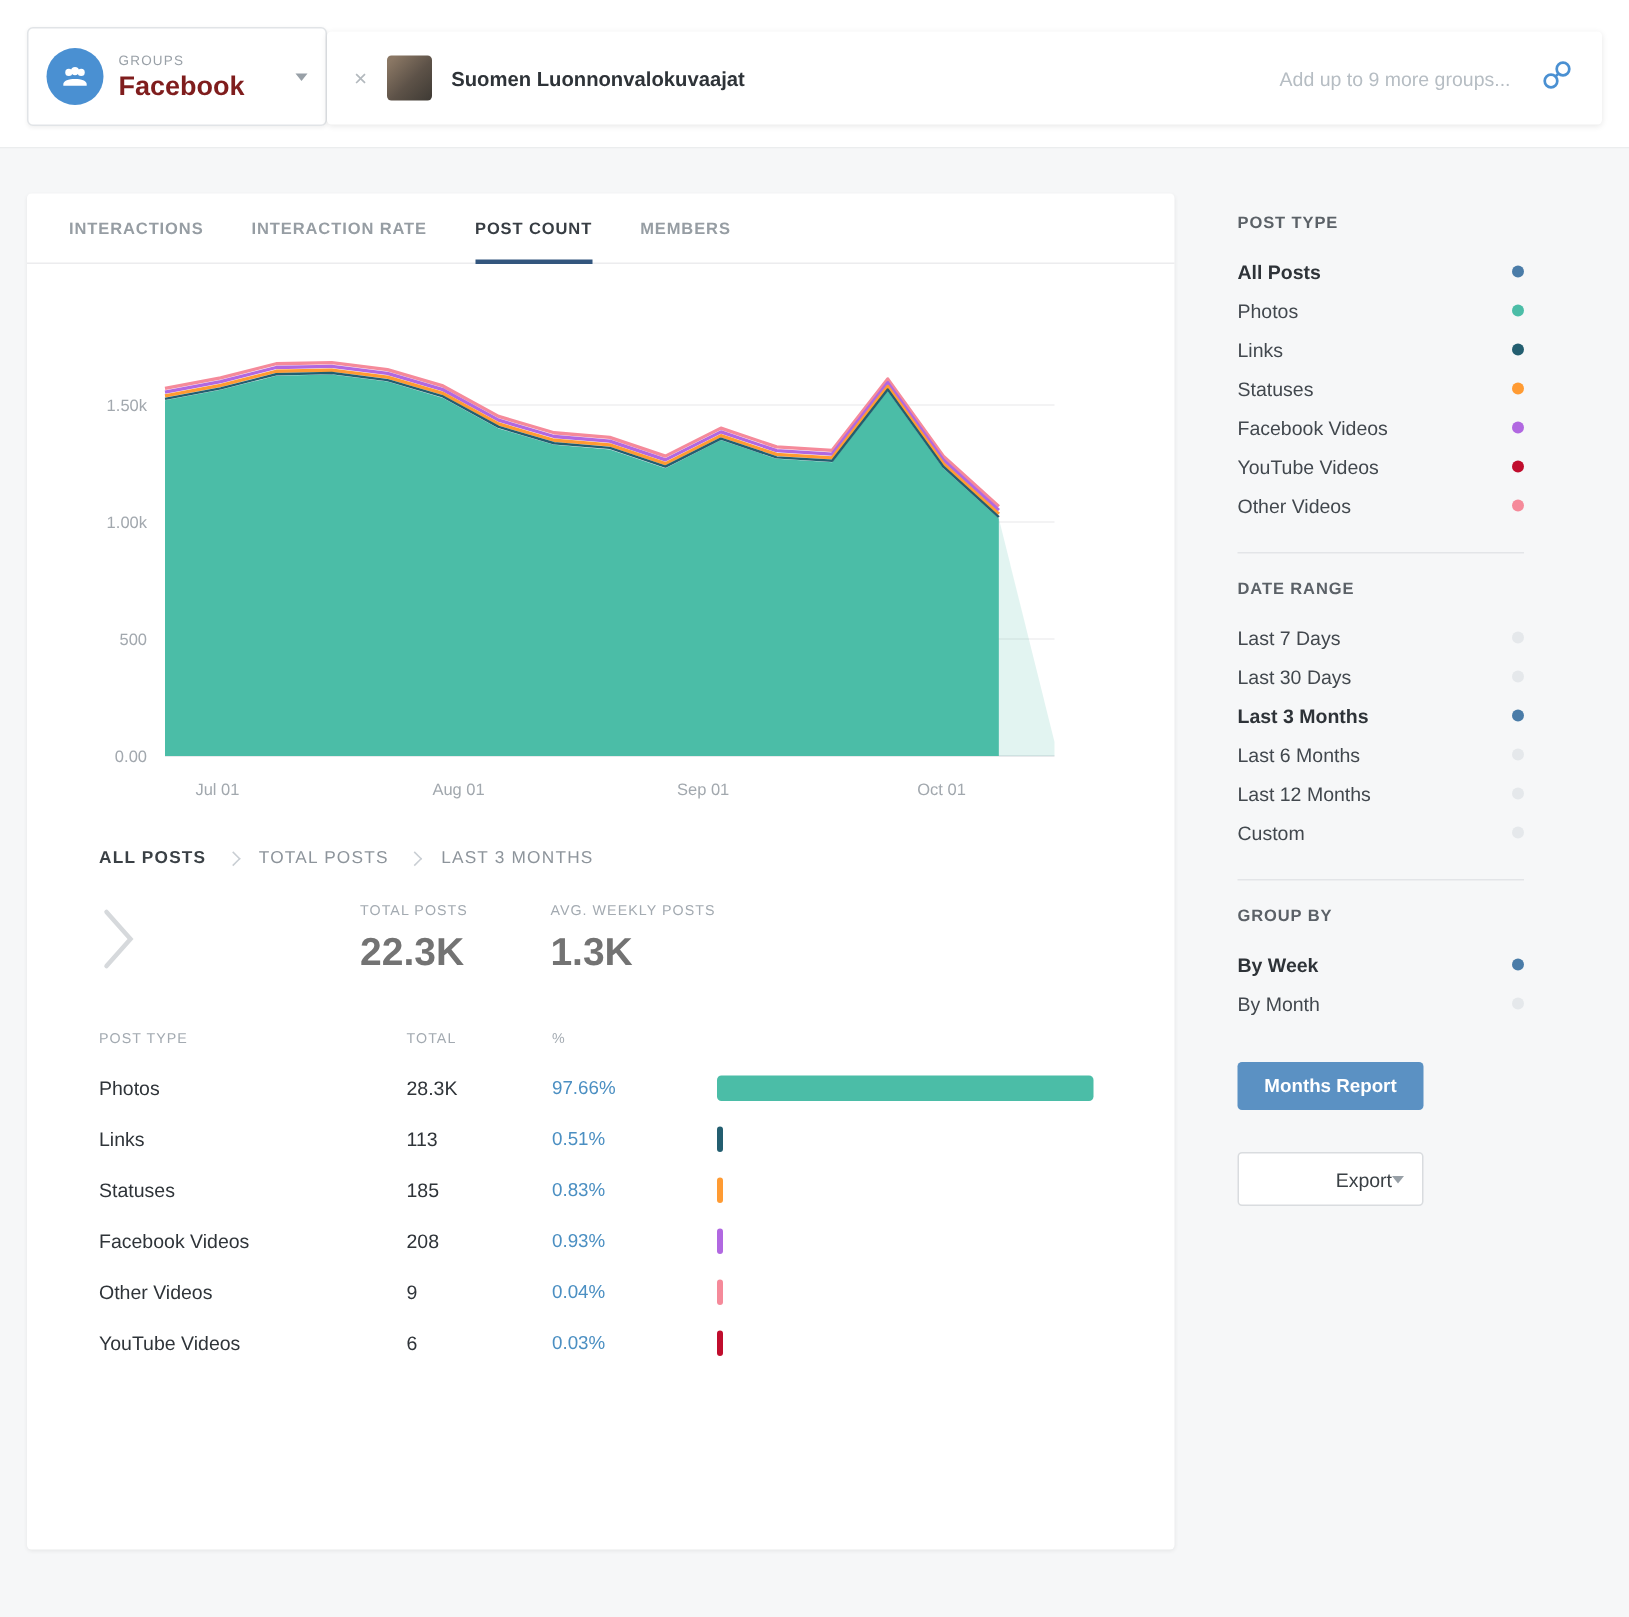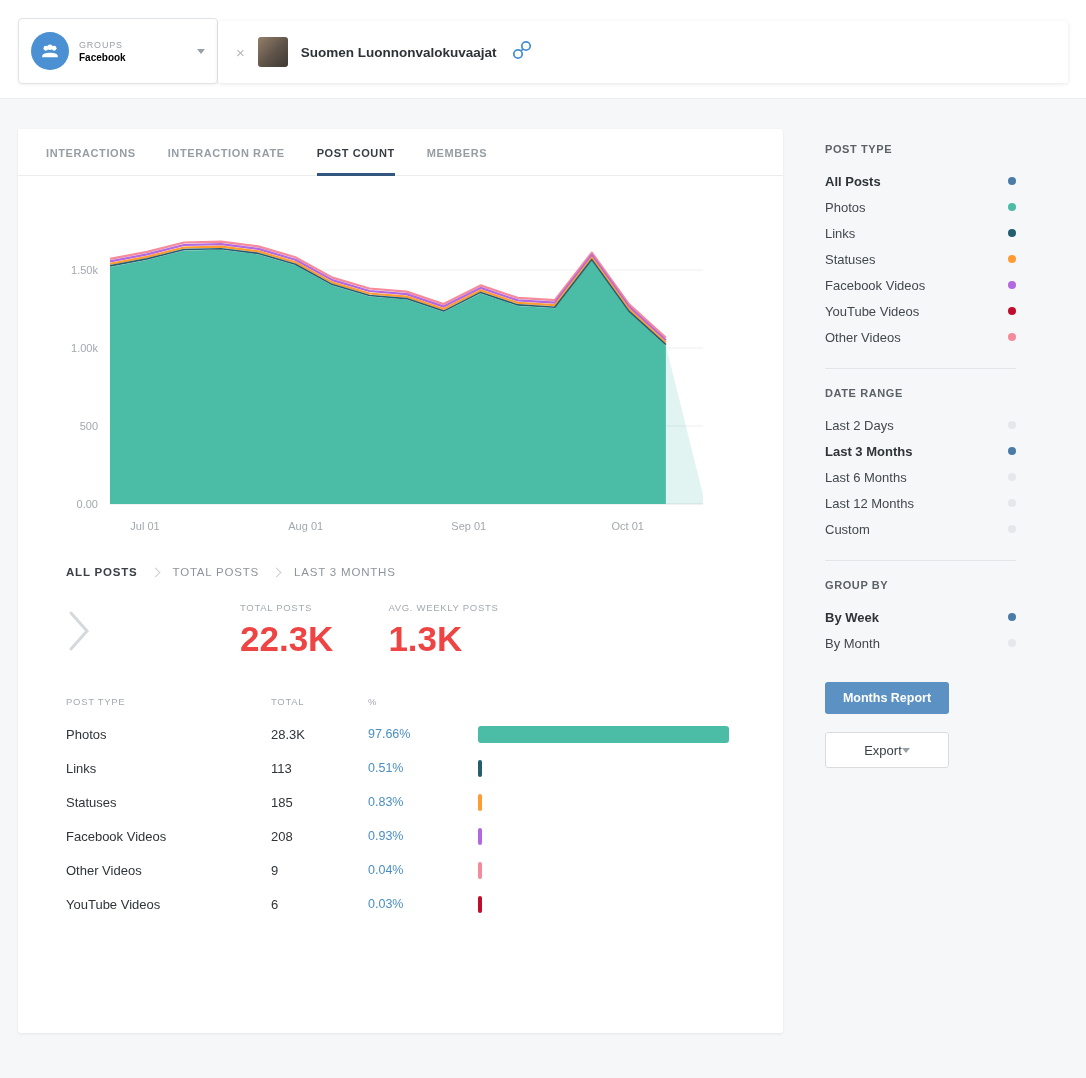--- a/index.html
+++ b/index.html
@@ -29,21 +29,21 @@
     display: flex; align-items: center;
     padding: 0 12px; gap: 10px;
     cursor: pointer;
   }
   .groups-icon {
     width: 38px; height: 38px; border-radius: 50%;
     background: #4a90d2; flex: 0 0 38px;
     display: flex; align-items: center; justify-content: center;
   }
   .gs-label { font-size: 9px; letter-spacing: .8px; color: #9aa1a8; text-transform: uppercase; }
-  .gs-value { font-size: 10px; font-weight: 700; color: #000000; margin-top: 2px; text-align: center; }
+  .gs-value { font-size: 18px; font-weight: 700; color: #7f1d1d; margin-top: 2px; text-align: center; }
   .caret {
     width: 0; height: 0;
     border-left: 4px solid transparent; border-right: 4px solid transparent;
     border-top: 5px solid #98a0a7;
   }
   .group-selector .caret { margin-left: auto; }
 
   .group-strip {
     flex: 1; height: 62px; margin-top: 3px;
     background: #fff; border-radius: 3px;
@@ -99,21 +99,21 @@
     width: 7px; height: 7px; margin: 0 14px;
     border-top: 1.5px solid #c9ced3; border-right: 1.5px solid #c9ced3;
     transform: rotate(45deg);
   }
 
   
   .stats-row { margin: 24px 0 0 48px; display: flex; align-items: center; }
   .big-chevron { margin-right: 148px; cursor: pointer; }
   .stat + .stat { margin-left: 55px; }
   .stat-label { font-size: 9.5px; letter-spacing: .7px; color: #a3aab1; text-transform: uppercase; }
-  .stat-value { font-size: 35px; font-weight: 700; color: #ef4444; margin-top: 6px; }
+  .stat-value { font-size: 26px; font-weight: 700; color: #737373; margin-top: 6px; }
 
   
   .ptable { margin: 30px 48px 0 48px; }
   .trow {
     display: grid;
     grid-template-columns: 205px 97px 110px 1fr;
     align-items: center; height: 34px;
   }
   .trow.thead { height: 24px; margin-bottom: 4px; }
   .th { font-size: 9.5px; letter-spacing: .7px; color: #a3aab1; text-transform: uppercase; }
@@ -139,23 +139,23 @@
 
   .share-btn {
     margin-top: 26px; width: 124px; height: 32px;
     background: #5b91c3; color: #fff;
     border: none; border-radius: 3px;
     font-size: 12.5px; font-weight: 700;
     font-family: "Liberation Sans", sans-serif;
     cursor: pointer; display: block;
   }
   .export-dd {
-    margin-top: 18px; width: 124px; height: 36px;
+    margin-top: 28px; width: 124px; height: 36px;
     background: #fff; border: 1px solid #d9dcdf; border-radius: 3px;
-    display: flex; align-items: center; justify-content: center;
+    display: flex; align-items: center; justify-content: flex-end;
     padding: 0 12px; cursor: pointer;
   }
   .export-dd .lbl { font-size: 13px; color: #3a4045; }
 </style>
 </head>
 <body>
 
 <div class="topbar">
   <div class="group-selector">
     <span class="groups-icon">
@@ -170,20 +170,21 @@
       <div class="gs-label">GROUPS</div>
       <div class="gs-value">Facebook</div>
     </span>
     <span class="caret"></span>
   </div>
 
   <div class="group-strip">
     <span class="remove-x">×</span>
     <span class="group-avatar"></span>
     <span class="group-name">Suomen Luonnonvalokuvaajat</span>
+    <input class="add-input" type="text" placeholder="Add up to 9 more groups..." style="">
     <span>
       <svg width="24" height="24" viewBox="0 0 24 24" fill="none" stroke="#4a90d2" stroke-width="1.8">
         <circle cx="8" cy="16" r="4.2"></circle>
         <circle cx="16" cy="8" r="4.2"></circle>
         <line x1="10.8" y1="13.2" x2="13.2" y2="10.8"></line>
       </svg>
     </span>
   </div>
 </div>
 
@@ -319,21 +320,25 @@
     </div>
     <div class="side-item">
       <span class="lbl">Other Videos</span>
       <span class="dot" style="background: rgb(245, 138, 154);"></span>
     </div>
 
     <div class="divider"></div>
 
     <div class="side-title">DATE RANGE</div>
     <div class="side-item">
-      <span class="lbl">Last 2 Days</span>
+      <span class="lbl">Last 7 Days</span>
+      <span class="dot" style="background: rgb(229, 232, 235);"></span>
+    </div>
+    <div class="side-item">
+      <span class="lbl">Last 30 Days</span>
       <span class="dot" style="background: rgb(229, 232, 235);"></span>
     </div>
     <div class="side-item active">
       <span class="lbl">Last 3 Months</span>
       <span class="dot" style="background: rgb(74, 124, 168);"></span>
     </div>
     <div class="side-item">
       <span class="lbl">Last 6 Months</span>
       <span class="dot" style="background: rgb(229, 232, 235);"></span>
     </div>

